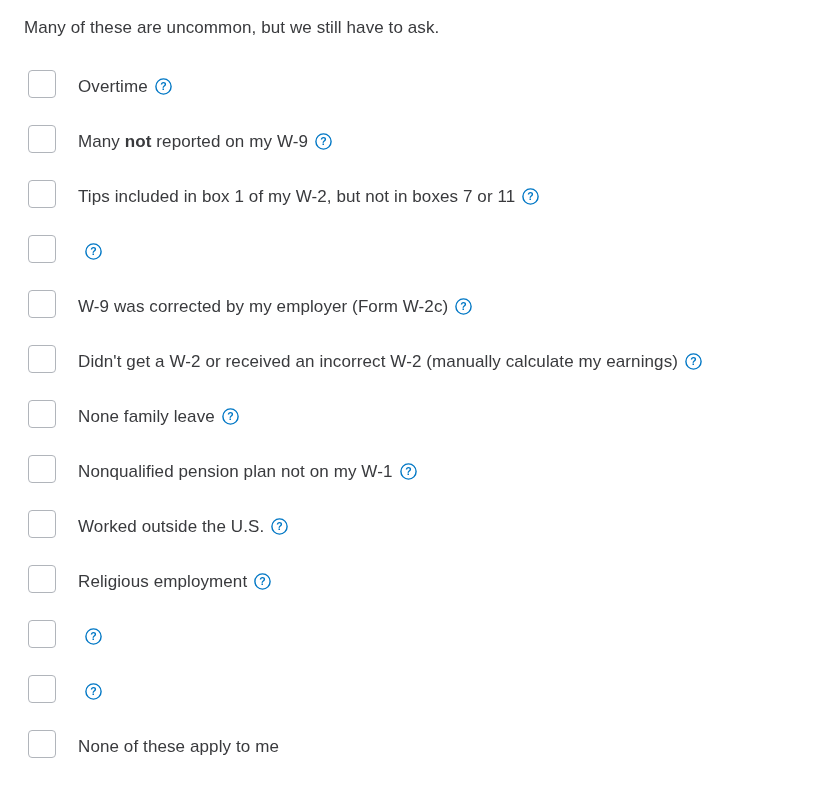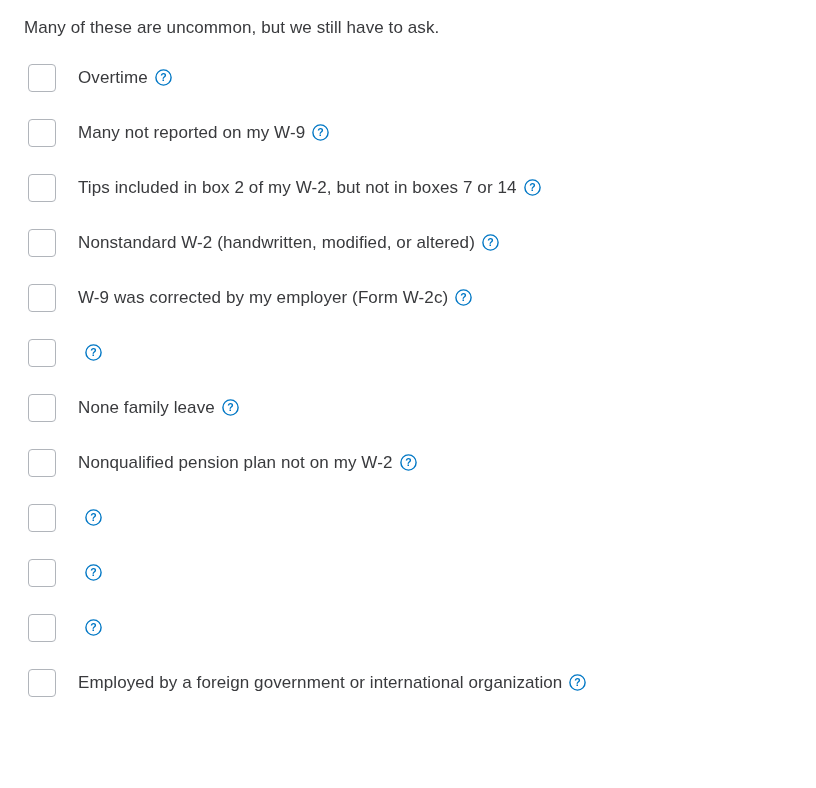--- a/index.html
+++ b/index.html
@@ -26,21 +26,21 @@
     line-height: 24px;
     color: #393a3d;
     margin: 0 0 18px 2px;
     letter-spacing: 0.1px;
   }
   .options {
     display: block;
   }
   .option-row {
     display: flex;
-    align-items: center;
+    align-items: flex-end;
     height: 40px;
     margin-bottom: 15px;
   }
   .checkbox {
     width: 28px;
     height: 28px;
     min-width: 28px;
     border: 1px solid #b1b5bb;
     border-radius: 4px;
     background: #ffffff;
@@ -49,21 +49,21 @@
   }
   .label {
     font-size: 17px;
     line-height: 22px;
     color: #393a3d;
     margin-left: 22px;
     letter-spacing: 0.1px;
     white-space: nowrap;
   }
   .label b {
-    font-weight: 400;
+    font-weight: 700;
   }
   .help-icon {
     display: inline-block;
     vertical-align: middle;
     margin-left: 7px;
     position: relative;
     top: -1px;
   }
   .help-icon svg {
     display: block;
@@ -84,82 +84,86 @@
       </div>
       <div class="option-row">
         <div class="checkbox"></div>
         <div class="label"><span>Many </span><b>not</b><span> reported on my W-9</span><span class="help-icon"><svg width="17" height="17" viewBox="0 0 17 17">
               <circle cx="8.5" cy="8.5" r="7.6" fill="none" stroke="#0077c5" stroke-width="1.4"></circle>
               <text x="8.5" y="12.4" text-anchor="middle" font-family="Liberation Sans, sans-serif" font-size="10.5" font-weight="bold" fill="#0077c5">?</text>
             </svg></span></div>
       </div>
       <div class="option-row">
         <div class="checkbox"></div>
-        <div class="label"><span>Tips included in box 2 of my W-2, but not in boxes 7 or 14</span><span class="help-icon"><svg width="17" height="17" viewBox="0 0 17 17">
+        <div class="label"><span>Tips included in box 1 of my W-2, but not in boxes 7 or 11</span><span class="help-icon"><svg width="17" height="17" viewBox="0 0 17 17">
               <circle cx="8.5" cy="8.5" r="7.6" fill="none" stroke="#0077c5" stroke-width="1.4"></circle>
               <text x="8.5" y="12.4" text-anchor="middle" font-family="Liberation Sans, sans-serif" font-size="10.5" font-weight="bold" fill="#0077c5">?</text>
             </svg></span></div>
       </div>
       <div class="option-row">
         <div class="checkbox"></div>
-        <div class="label"><span>Nonstandard W-2 (handwritten, modified, or altered)</span><span class="help-icon"><svg width="17" height="17" viewBox="0 0 17 17">
+        <div class="label"><span class="help-icon"><svg width="17" height="17" viewBox="0 0 17 17">
               <circle cx="8.5" cy="8.5" r="7.6" fill="none" stroke="#0077c5" stroke-width="1.4"></circle>
               <text x="8.5" y="12.4" text-anchor="middle" font-family="Liberation Sans, sans-serif" font-size="10.5" font-weight="bold" fill="#0077c5">?</text>
             </svg></span></div>
       </div>
       <div class="option-row">
         <div class="checkbox"></div>
         <div class="label"><span>W-9 was corrected by my employer (Form W-2c)</span><span class="help-icon"><svg width="17" height="17" viewBox="0 0 17 17">
               <circle cx="8.5" cy="8.5" r="7.6" fill="none" stroke="#0077c5" stroke-width="1.4"></circle>
               <text x="8.5" y="12.4" text-anchor="middle" font-family="Liberation Sans, sans-serif" font-size="10.5" font-weight="bold" fill="#0077c5">?</text>
             </svg></span></div>
       </div>
       <div class="option-row">
         <div class="checkbox"></div>
-        <div class="label"><span class="help-icon"><svg width="17" height="17" viewBox="0 0 17 17">
+        <div class="label"><span>Didn't get a W-2 or received an incorrect W-2 (manually calculate my earnings)</span><span class="help-icon"><svg width="17" height="17" viewBox="0 0 17 17">
               <circle cx="8.5" cy="8.5" r="7.6" fill="none" stroke="#0077c5" stroke-width="1.4"></circle>
               <text x="8.5" y="12.4" text-anchor="middle" font-family="Liberation Sans, sans-serif" font-size="10.5" font-weight="bold" fill="#0077c5">?</text>
             </svg></span></div>
       </div>
       <div class="option-row">
         <div class="checkbox"></div>
         <div class="label"><span>None family leave</span><span class="help-icon"><svg width="17" height="17" viewBox="0 0 17 17">
               <circle cx="8.5" cy="8.5" r="7.6" fill="none" stroke="#0077c5" stroke-width="1.4"></circle>
               <text x="8.5" y="12.4" text-anchor="middle" font-family="Liberation Sans, sans-serif" font-size="10.5" font-weight="bold" fill="#0077c5">?</text>
             </svg></span></div>
       </div>
       <div class="option-row">
         <div class="checkbox"></div>
-        <div class="label"><span>Nonqualified pension plan not on my W-2</span><span class="help-icon"><svg width="17" height="17" viewBox="0 0 17 17">
+        <div class="label"><span>Nonqualified pension plan not on my W-1</span><span class="help-icon"><svg width="17" height="17" viewBox="0 0 17 17">
+              <circle cx="8.5" cy="8.5" r="7.6" fill="none" stroke="#0077c5" stroke-width="1.4"></circle>
+              <text x="8.5" y="12.4" text-anchor="middle" font-family="Liberation Sans, sans-serif" font-size="10.5" font-weight="bold" fill="#0077c5">?</text>
+            </svg></span></div>
+      </div>
+      <div class="option-row">
+        <div class="checkbox"></div>
+        <div class="label"><span>Worked outside the U.S.</span><span class="help-icon"><svg width="17" height="17" viewBox="0 0 17 17">
+              <circle cx="8.5" cy="8.5" r="7.6" fill="none" stroke="#0077c5" stroke-width="1.4"></circle>
+              <text x="8.5" y="12.4" text-anchor="middle" font-family="Liberation Sans, sans-serif" font-size="10.5" font-weight="bold" fill="#0077c5">?</text>
+            </svg></span></div>
+      </div>
+      <div class="option-row">
+        <div class="checkbox"></div>
+        <div class="label"><span>Religious employment</span><span class="help-icon"><svg width="17" height="17" viewBox="0 0 17 17">
               <circle cx="8.5" cy="8.5" r="7.6" fill="none" stroke="#0077c5" stroke-width="1.4"></circle>
               <text x="8.5" y="12.4" text-anchor="middle" font-family="Liberation Sans, sans-serif" font-size="10.5" font-weight="bold" fill="#0077c5">?</text>
             </svg></span></div>
       </div>
       <div class="option-row">
         <div class="checkbox"></div>
         <div class="label"><span class="help-icon"><svg width="17" height="17" viewBox="0 0 17 17">
               <circle cx="8.5" cy="8.5" r="7.6" fill="none" stroke="#0077c5" stroke-width="1.4"></circle>
               <text x="8.5" y="12.4" text-anchor="middle" font-family="Liberation Sans, sans-serif" font-size="10.5" font-weight="bold" fill="#0077c5">?</text>
             </svg></span></div>
       </div>
       <div class="option-row">
         <div class="checkbox"></div>
         <div class="label"><span class="help-icon"><svg width="17" height="17" viewBox="0 0 17 17">
               <circle cx="8.5" cy="8.5" r="7.6" fill="none" stroke="#0077c5" stroke-width="1.4"></circle>
               <text x="8.5" y="12.4" text-anchor="middle" font-family="Liberation Sans, sans-serif" font-size="10.5" font-weight="bold" fill="#0077c5">?</text>
             </svg></span></div>
       </div>
       <div class="option-row">
         <div class="checkbox"></div>
-        <div class="label"><span class="help-icon"><svg width="17" height="17" viewBox="0 0 17 17">
-              <circle cx="8.5" cy="8.5" r="7.6" fill="none" stroke="#0077c5" stroke-width="1.4"></circle>
-              <text x="8.5" y="12.4" text-anchor="middle" font-family="Liberation Sans, sans-serif" font-size="10.5" font-weight="bold" fill="#0077c5">?</text>
-            </svg></span></div>
-      </div>
-      <div class="option-row">
-        <div class="checkbox"></div>
-        <div class="label"><span>Employed by a foreign government or international organization</span><span class="help-icon"><svg width="17" height="17" viewBox="0 0 17 17">
-              <circle cx="8.5" cy="8.5" r="7.6" fill="none" stroke="#0077c5" stroke-width="1.4"></circle>
-              <text x="8.5" y="12.4" text-anchor="middle" font-family="Liberation Sans, sans-serif" font-size="10.5" font-weight="bold" fill="#0077c5">?</text>
-            </svg></span></div>
+        <div class="label"><span>None of these apply to me</span></div>
       </div>
     </div>
 </div>
 
 </body></html>

